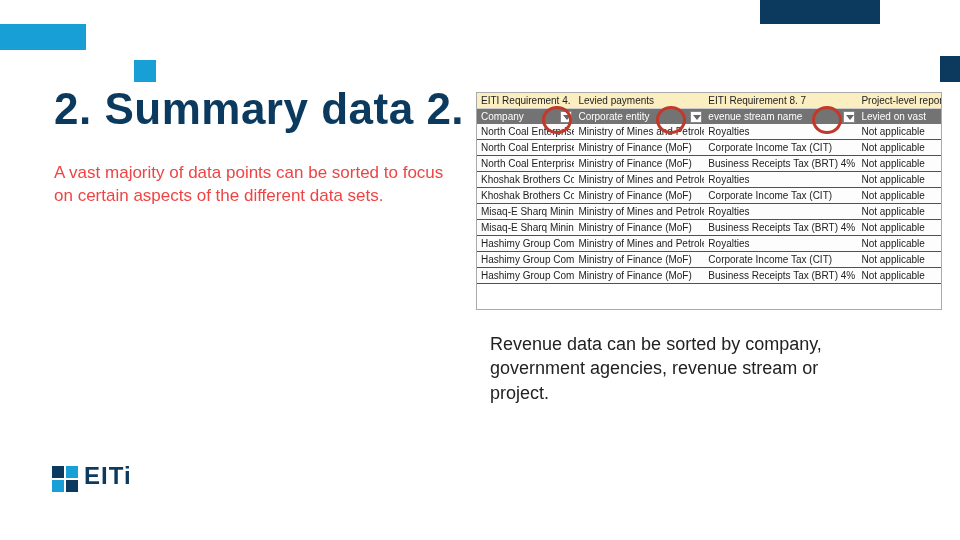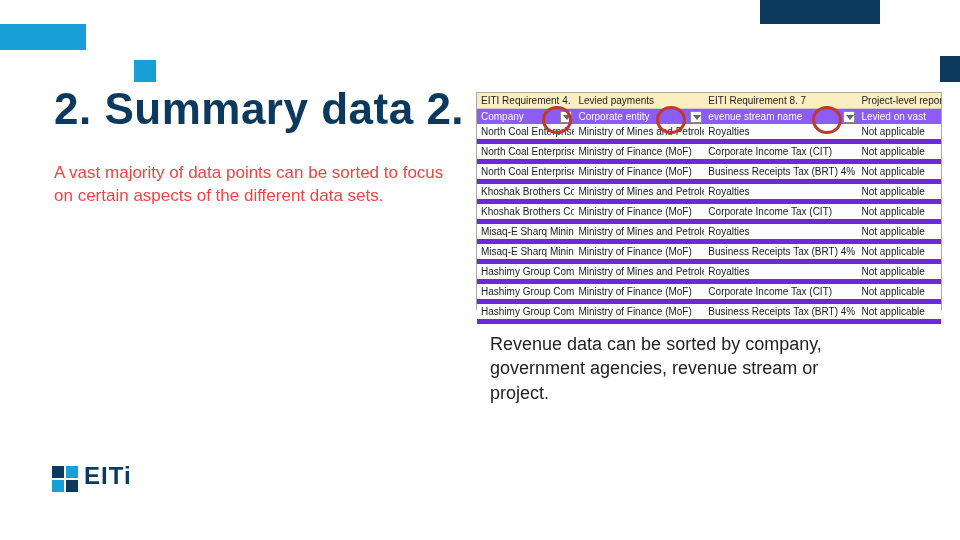--- a/index.html
+++ b/index.html
@@ -13,24 +13,24 @@
 
   .title { position: absolute; top: 84px; left: 54px; font-size: 44px; font-weight: 700; color: #0b3a5e; letter-spacing: 0.5px; }
   .body-text { position: absolute; top: 162px; left: 54px; width: 400px; font-size: 17px; color: #ef4444; line-height: 1.35; }
   .caption { position: absolute; top: 332px; left: 490px; width: 380px; font-size: 18px; color: #222; line-height: 1.35; }
 
   
   .table-wrap { position: absolute; top: 92px; left: 476px; width: 466px; height: 218px; border: 1px solid #aaa; font-size: 10px; color: #222; background: #fff; }
   .table-inner { width: 100%; border-collapse: collapse; table-layout: fixed; }
   .yel td { background: #f6d78a; border-bottom: 1px solid #ccc; padding: 2px 4px; white-space: nowrap; overflow: hidden; }
   .yel2 td { background: #fbeec1; }
-  .hdr td { background: #8b5cf6; color: #fff; padding: 2px 4px; position: relative; white-space: nowrap; overflow: hidden; font-weight: 500; }
+  .hdr td { background: #737373; color: #fff; padding: 2px 4px; position: relative; white-space: nowrap; overflow: hidden; font-weight: 500; }
   .hdr .dd { position: absolute; right: 2px; top: 2px; width: 12px; height: 12px; background: #fff; border: 1px solid #888; }
   .hdr .dd::after { content: ""; position: absolute; left: 2px; top: 3px; border-left: 4px solid transparent; border-right: 4px solid transparent; border-top: 5px solid #666; }
-  .row td { padding: 2px 4px; border-bottom: 5px solid #6d28d9; white-space: nowrap; overflow: hidden; }
+  .row td { padding: 2px 4px; border-bottom: 1px solid #6d28d9; white-space: nowrap; overflow: hidden; }
   .row:nth-child(odd) td { background: #fdfdfd; }
   .row:nth-child(even) td { background: #fdfdfd; }
 
   .circle { position: absolute; border: 3px solid #c0392b; border-radius: 50%; pointer-events: none; }
   .circ1 { top: 106px; left: 542px; width: 30px; height: 28px; }
   .circ2 { top: 106px; left: 656px; width: 30px; height: 28px; }
   .circ3 { top: 106px; left: 812px; width: 30px; height: 28px; }
 
   
   .logo { position: absolute; left: 52px; bottom: 30px; width: 120px; height: 44px; }

